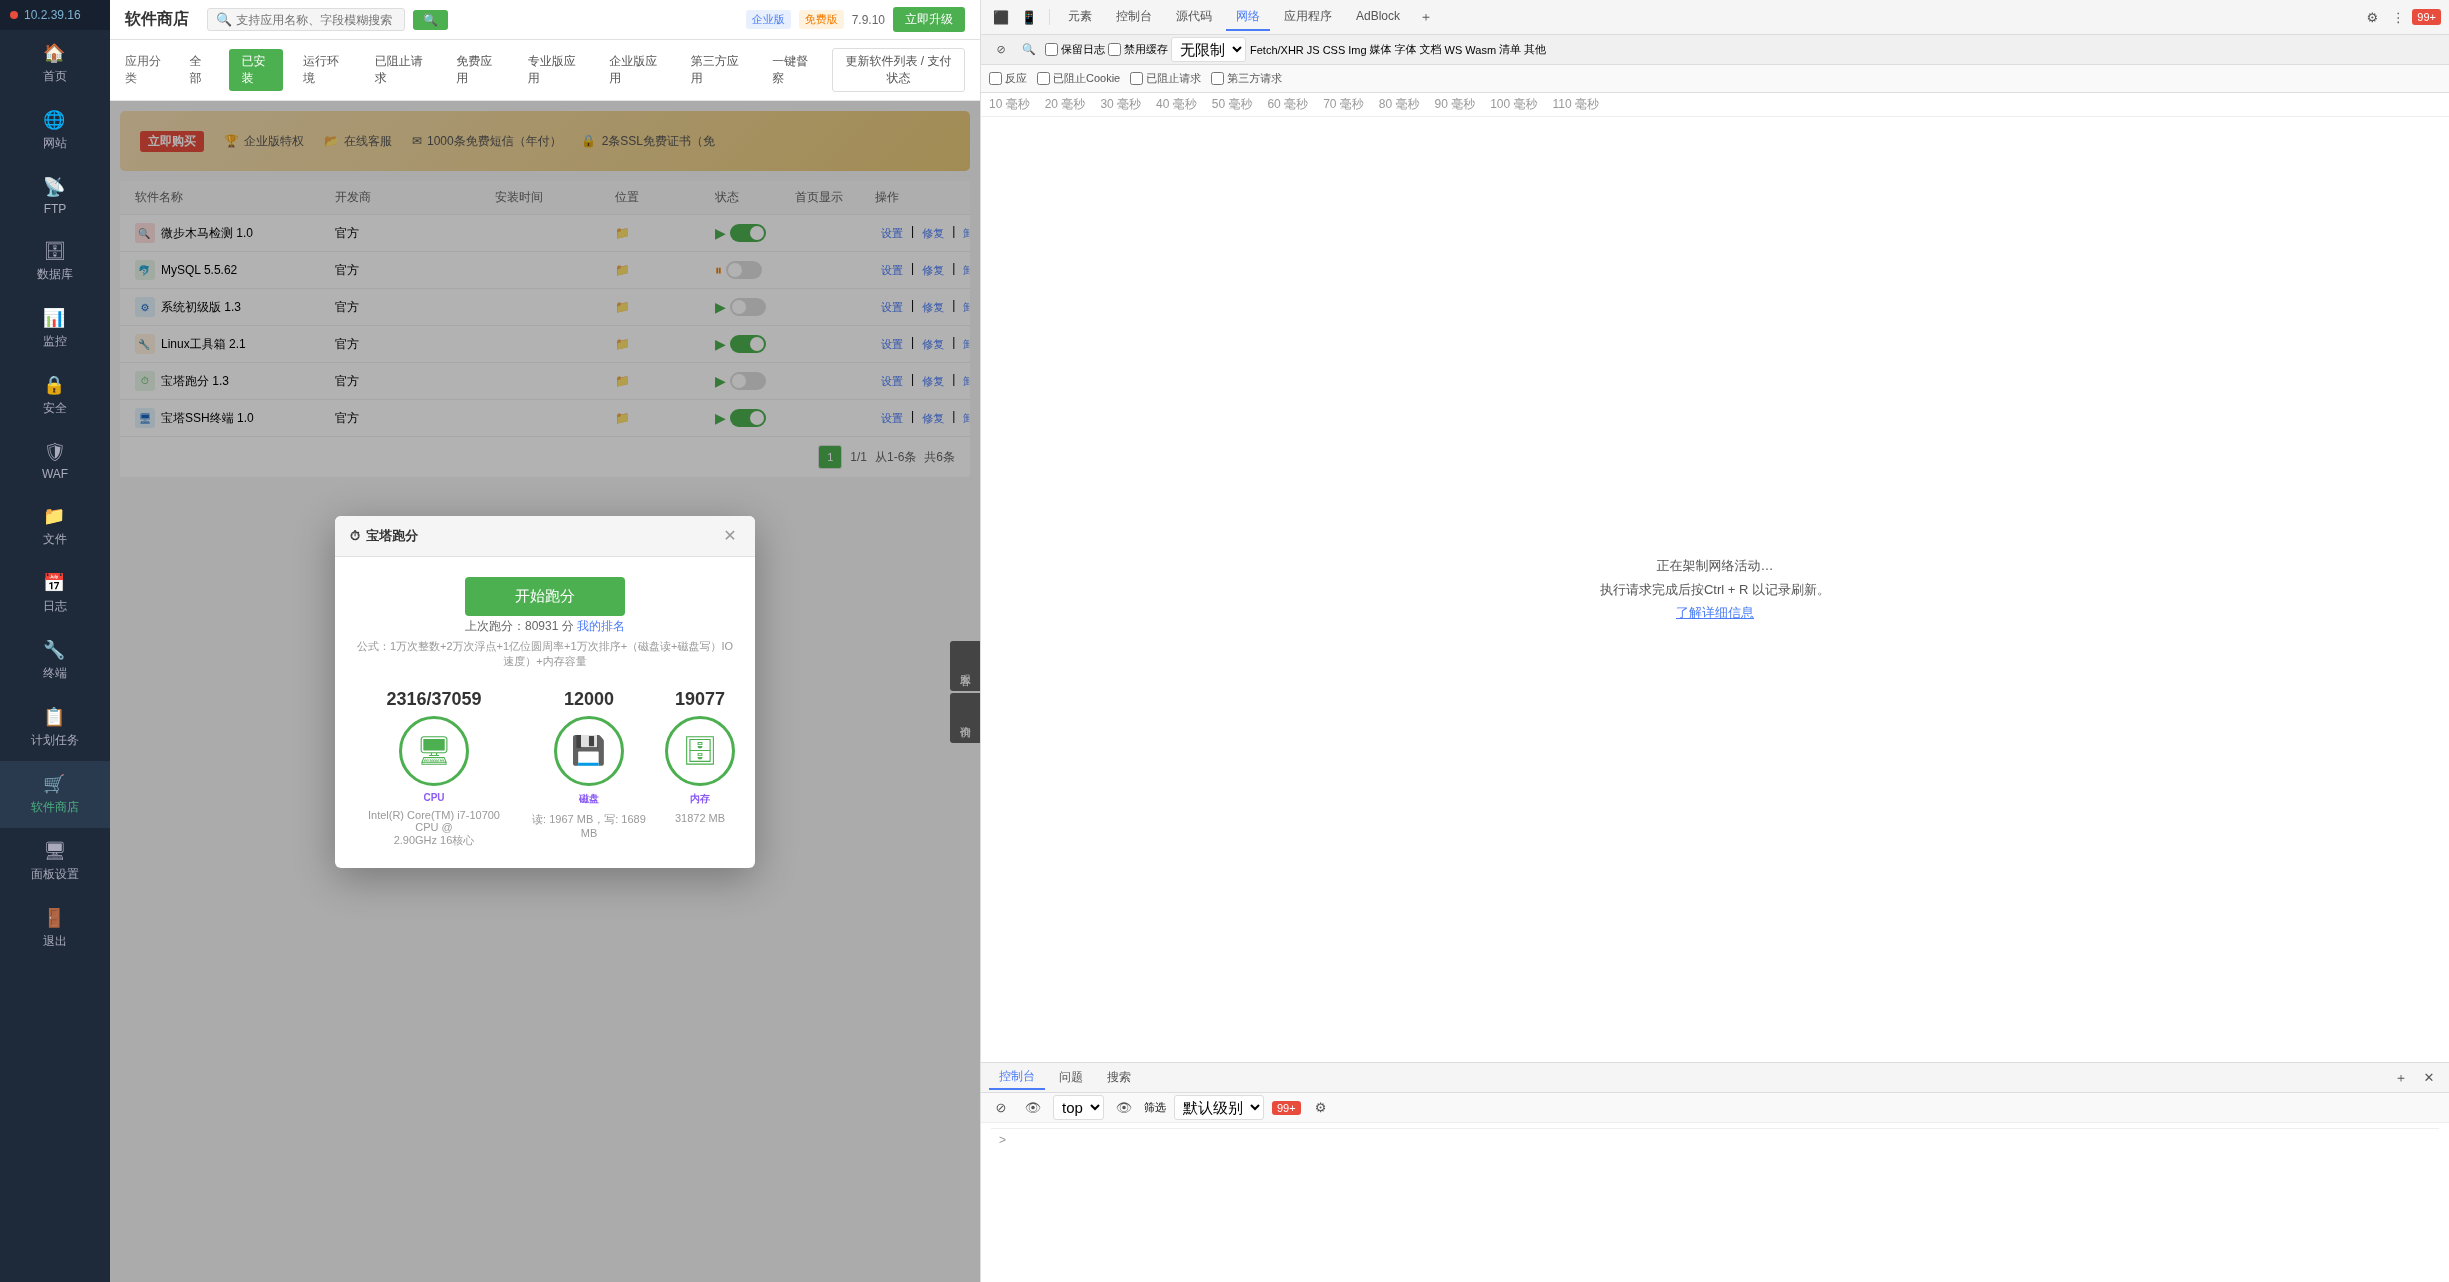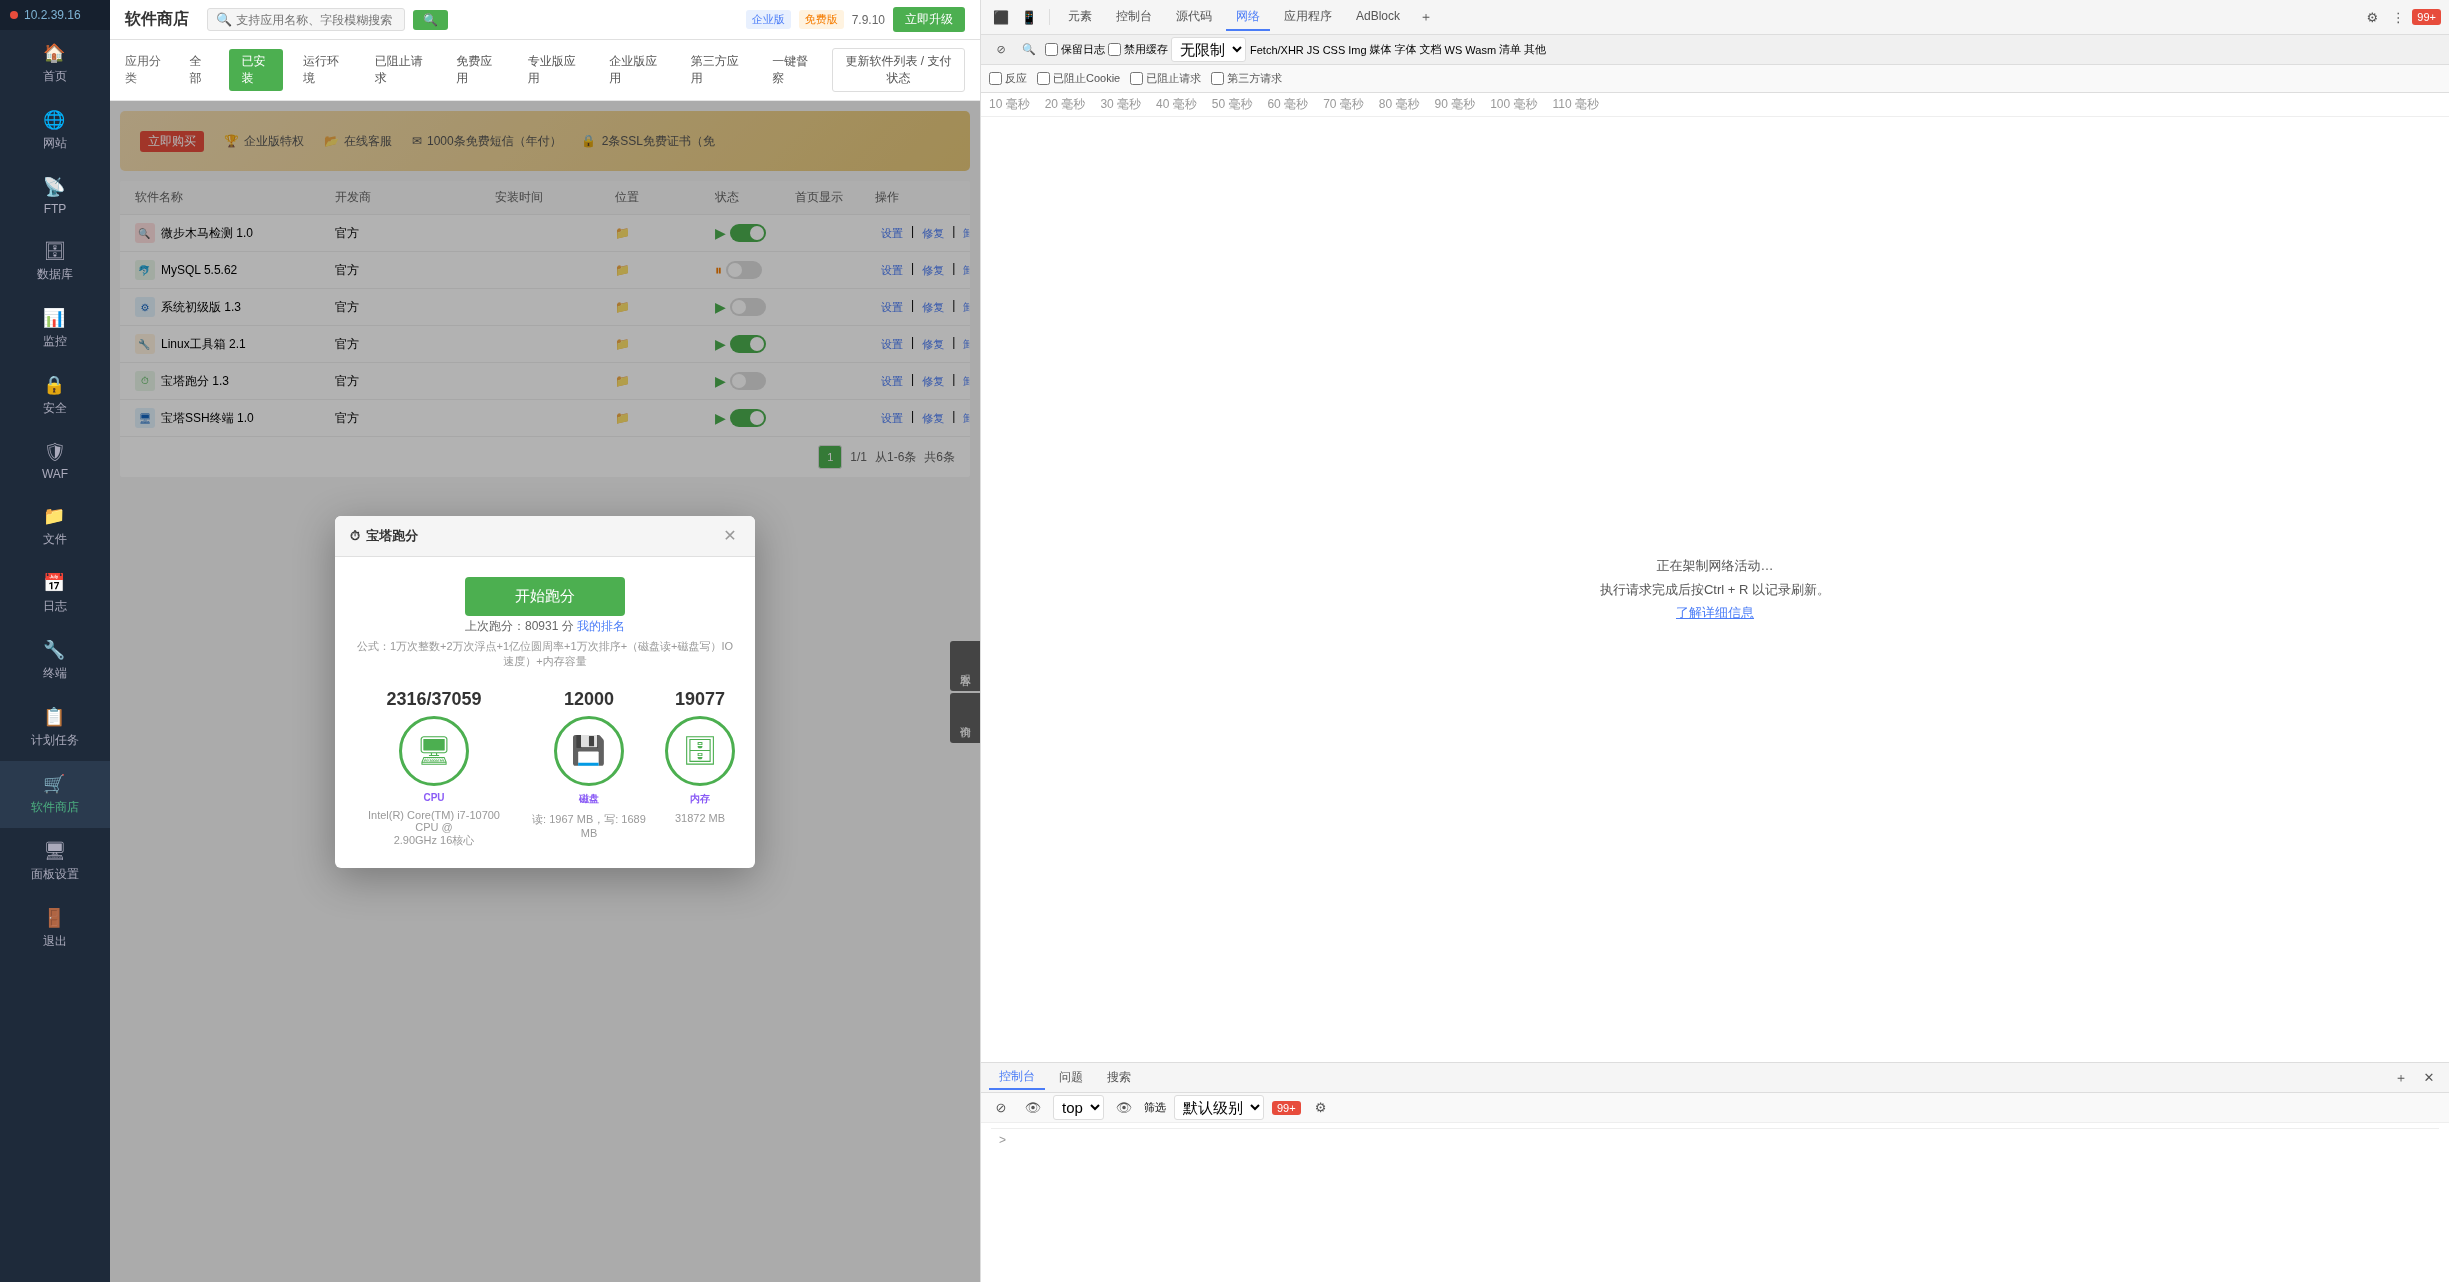--- a/index.html
+++ b/index.html
@@ -587,21 +587,21 @@
     <div class="cat-item">专业版应用</div>
     <div class="cat-item">企业版应用</div>
     <div class="cat-item">第三方应用</div>
     <div class="cat-item">一键督察</div>
     <button style="margin-left:auto;background:#fff;border:1px solid #ddd;border-radius:3px;padding:4px 12px;font-size:12px;cursor:pointer;color:#555;">更新软件列表 / 支付状态</button>
   </div>
 
   <div class="content">
 
     <div class="banner">
-      <span style="background:#e74c3c;color:#fff;border-radius:3px;padding:2px 8px;font-size:12px;font-weight:normal;">立即购买</span>
+      <span style="background:#e74c3c;color:#fff;border-radius:3px;padding:2px 8px;font-size:12px;font-weight:bold;">立即购买</span>
       <div class="banner-item">
         <span>🏆</span>
         <span>企业版特权</span>
       </div>
       <div class="banner-item">
         <span>📂</span>
         <span>在线客服</span>
       </div>
       <div class="banner-item">
         <span>✉</span>

